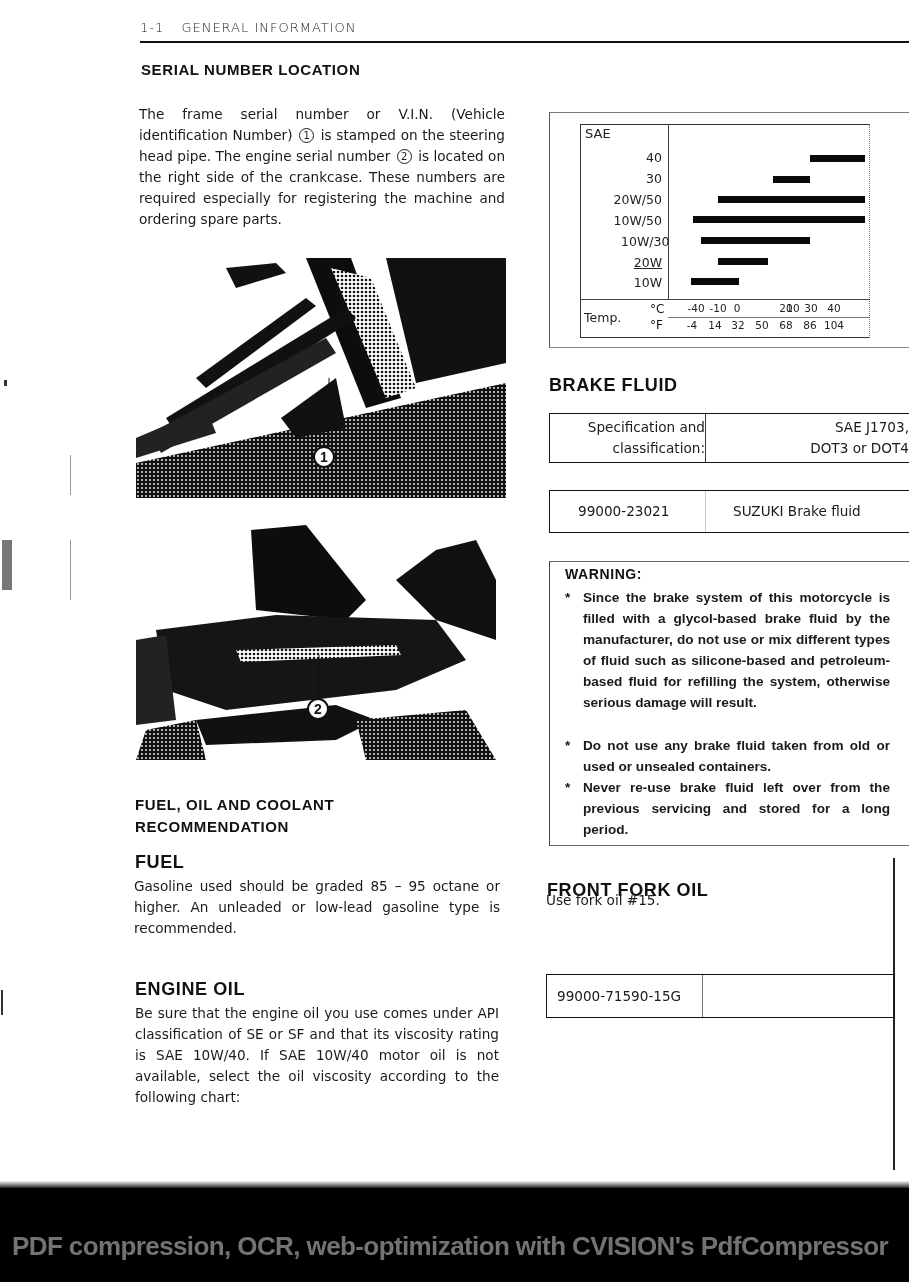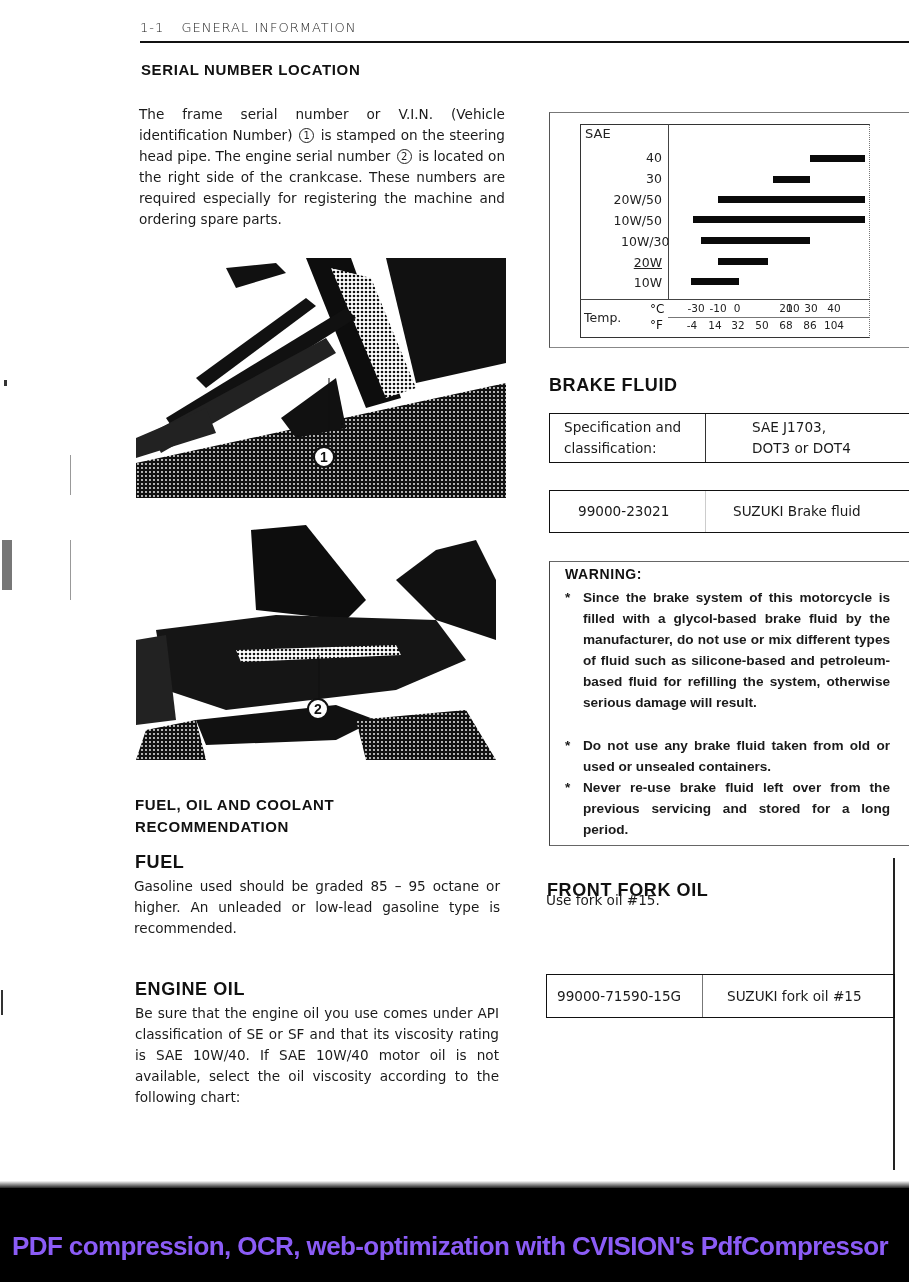--- a/index.html
+++ b/index.html
@@ -51,21 +51,21 @@
   .warn-frame { left: 549px; top: 561px; width: 360px; height: 285px; border-left: 1px solid #444; border-top: 1px solid #666; border-bottom: 1px solid #666; }
   .warn-title { left: 565px; top: 566px; font-size: 14px; font-weight: bold; letter-spacing: 0.6px; color: #111; font-family: "Liberation Sans", sans-serif; }
   .warn-item { left: 565px; width: 325px; font-size: 13.6px; line-height: 21px; font-weight: bold; color: #1a1a1a; font-family: "Liberation Sans", sans-serif; display: flex; }
   .warn-item .star { width: 18px; flex: none; }
   .warn-item .txt { text-align: justify; flex: 1; }
 
   .right-vline { left: 893px; top: 858px; width: 2px; height: 330px; background: #222; }
 
   
   .banner { left: 0; top: 1188px; width: 909px; height: 94px; background: #000; }
-  .banner-text { left: 12px; top: 1231px; font-family: "Liberation Sans", sans-serif; font-weight: bold; font-size: 26px; color: #8b5cf6; white-space: nowrap; letter-spacing: -0.6px; }
+  .banner-text { left: 12px; top: 1231px; font-family: "Liberation Sans", sans-serif; font-weight: bold; font-size: 26px; color: #737373; white-space: nowrap; letter-spacing: -0.6px; }
 
   .scan-mark { background: #333; }
 </style>
 </head>
 <body>
 
 <div class="abs run-header">
   <span class="pg">1-1</span>
   <span>GENERAL INFORMATION</span>
 </div>
@@ -157,39 +157,39 @@
 <div class="abs bar" style="top: 237px; left: 700.7px; width: 108.9px;"></div>
 <div class="abs bar" style="top: 258px; left: 717.64px; width: 50.82px;"></div>
 <div class="abs bar" style="top: 278px; left: 691.02px; width: 48.4px;"></div>
 
 <div class="abs temp-sep"></div>
 <div class="abs temp-sep2"></div>
 <div class="abs temp-label">Temp.</div>
 <div class="abs unit-c">°C</div>
 <div class="abs unit-f">°F</div>
 
-<div class="abs tick-c" style="left:696px;">-30</div>
+<div class="abs tick-c" style="left:696px;">-40</div>
 <div class="abs tick-c" style="left:718px;">-10</div>
 <div class="abs tick-c" style="left:737px;">0</div>
 <div class="abs tick-c" style="left:761px;margin-left:32px;">10</div>
 <div class="abs tick-c" style="left:786px;">20</div>
 <div class="abs tick-c" style="left:811px;">30</div>
 <div class="abs tick-c" style="left:834px;">40</div>
 
 <div class="abs tick-f" style="left:692px;">-4</div>
 <div class="abs tick-f" style="left:715px;">14</div>
 <div class="abs tick-f" style="left:738px;">32</div>
 <div class="abs tick-f" style="left:762px;">50</div>
 <div class="abs tick-f" style="left:786px;">68</div>
 <div class="abs tick-f" style="left:810px;">86</div>
 <div class="abs tick-f" style="left:834px;">104</div>
 
 <h2 class="abs sub" style="left:549px; top:375px;">BRAKE FLUID</h2>
 
-<div class="abs tbl" style="left:549px; top:413px; width:360px; height:50px;">
+<div class="abs tbl" style="left:549px; top:413px; width:360px; height:50px;text-align:right;">
   <div class="cell" style="width:155px; padding:3px 0 0 14px;">
     <div>Specification and</div>
     <div>classification:</div>
   </div>
   <div class="divider"></div>
   <div class="cell" style="flex:1; padding:3px 0 0 46px;">
     <div>SAE J1703,</div>
     <div>DOT3 or DOT4</div>
   </div>
 </div>
@@ -216,21 +216,20 @@
   <span class="txt">Never re-use brake fluid left over from the previous servicing and stored for a long period.</span>
 </div>
 
 <div class="abs right-vline"></div>
 <h2 class="abs sub" style="left:547px; top:880px;">FRONT FORK OIL</h2>
 <div class="abs body-text left" style="left:546px; top:890px; width:300px;">Use fork oil #15.</div>
 
 <div class="abs tbl" style="left:546px; top:974px; width:349px; height:44px; border-right:1.5px solid #111;">
   <div class="cell" style="width:155px; padding:11px 0 0 10px;">99000-71590-15G</div>
   <div class="divider" style="background:#777;"></div>
-  <div class="cell" style="flex:1; padding:11px 0 0 24px;">SUZUKI fork oil #15</div>
 </div>
 
 <div class="abs scan-mark" style="left:4px; top:380px; width:3px; height:6px;"></div>
 <div class="abs scan-mark" style="left:70px; top:455px; width:1px; height:40px; background:#999;"></div>
 <div class="abs scan-mark" style="left:70px; top:540px; width:1px; height:60px; background:#999;"></div>
 <div class="abs scan-mark" style="left:2px; top:540px; width:10px; height:50px; background:#777;"></div>
 <div class="abs scan-mark" style="left:1px; top:990px; width:2px; height:25px;"></div>
 <div class="abs" style="left:0; top:1170px; width:909px; height:18px; background:linear-gradient(to bottom, #fff 0%, #fff 60%, #222 100%);"></div>
 
 <div class="abs banner"></div>

